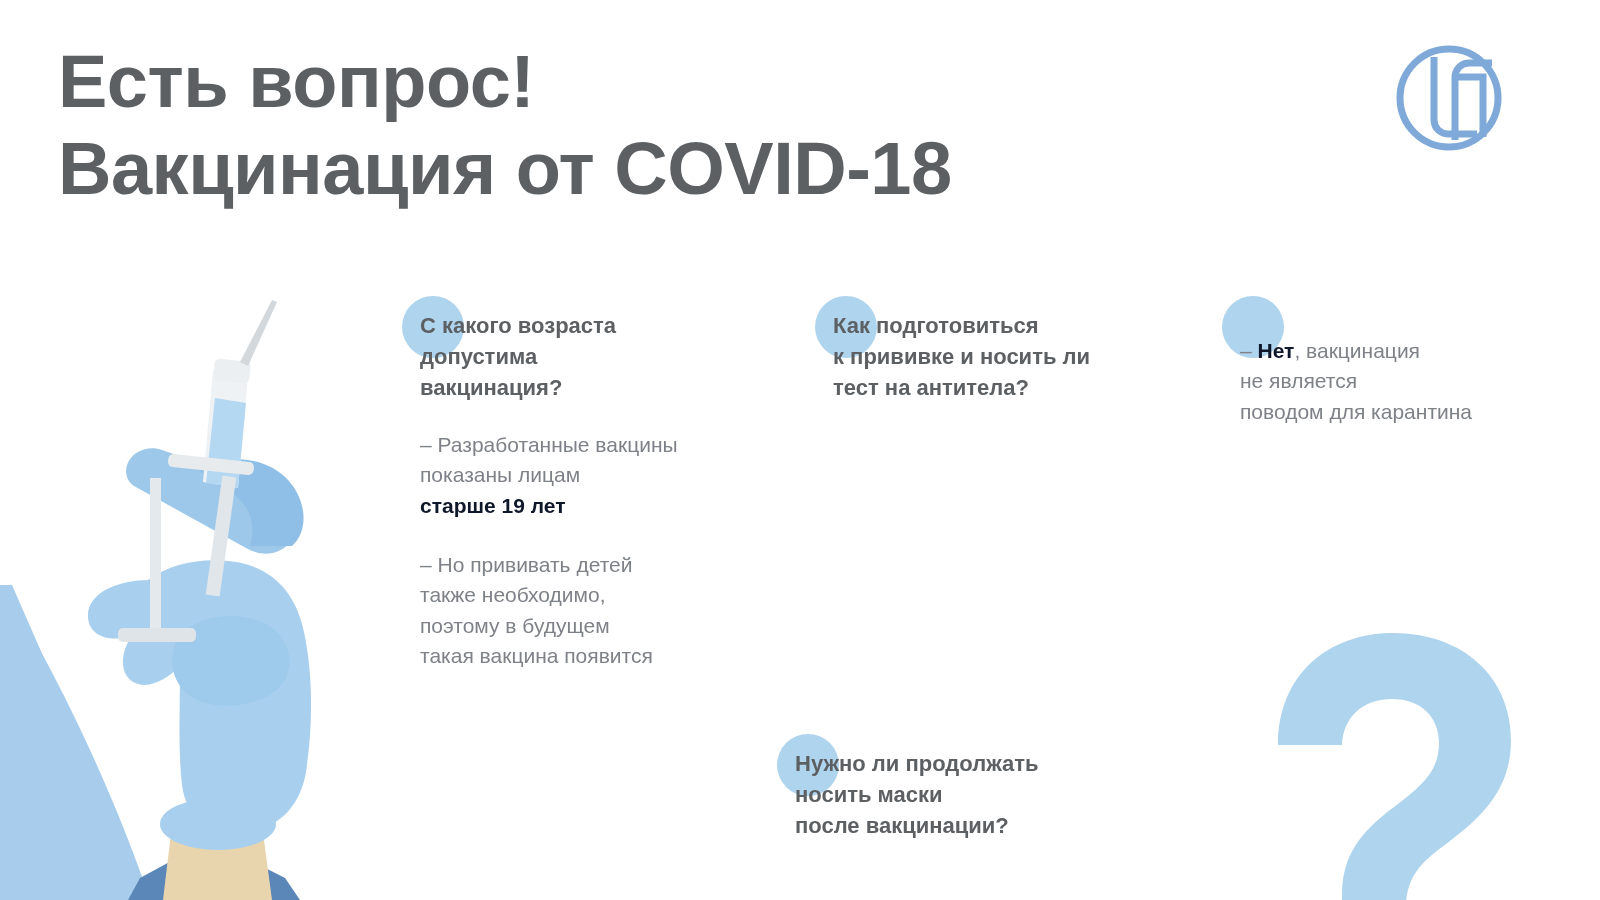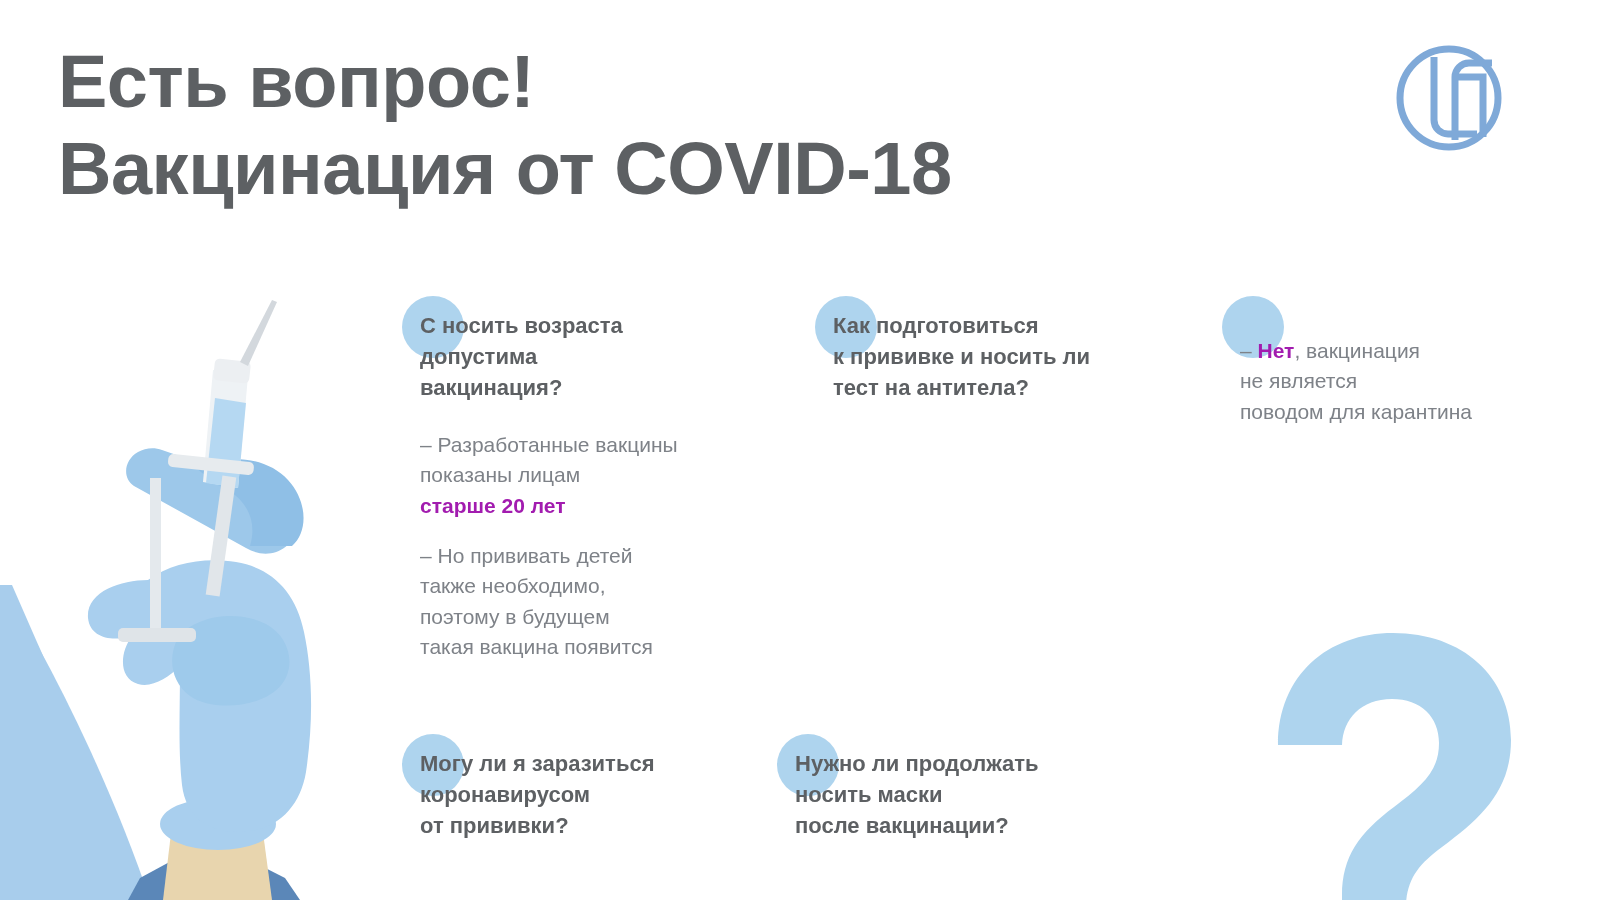--- a/index.html
+++ b/index.html
@@ -92,24 +92,24 @@
   .faq-a {
     font-size: 21px;
     font-weight: 400;
     color: #7e8288;
     line-height: 1.45;
     margin-top: 26px;
     white-space: pre-line;
   }
   .faq-a b, .faq-a strong {
     font-weight: 700;
-    color: #a21caf;
+    color: #0f172a;
   }
   .faq-a .para {
-    margin-top: 20px;
+    margin-top: 29px;
   }
   .faq-a .para:first-child {
     margin-top: 16px;
   }
 </style>
 </head>
 <body>
 
 <div id="slide">
 
@@ -181,26 +181,26 @@
 
       <rect x="214" y="80" width="36" height="22" rx="5" fill="#eceff2" transform="rotate(6 232 91)"></rect>
 
       <path fill="#d3d8dd" d="M240 82 L272 20 L277 22 L248 86 Z"></path>
     </svg>
   </div>
 
   <div class="faq-item" style="left:420px; top:310px; width:320px;">
     <span class="faq-bullet"></span>
     <div class="faq-inner">
-      <div class="faq-q">С носить возраста
+      <div class="faq-q">С какого возраста
 допустима
 вакцинация?</div>
       <div class="faq-a"><div class="para"><span>– Разработанные вакцины
 показаны лицам
-</span><b>старше 20 лет</b></div><div class="para"><span>– Но прививать детей
+</span><b>старше 19 лет</b></div><div class="para"><span>– Но прививать детей
 также необходимо,
 поэтому в будущем
 такая вакцина появится</span></div></div>
     </div>
   </div>
 
   <div class="faq-item" style="left:833px; top:310px; width:345px;">
     <span class="faq-bullet"></span>
     <div class="faq-inner">
       <div class="faq-q">Как подготовиться
@@ -211,29 +211,20 @@
 
   <div class="faq-item" style="left:1240px; top:310px; width:330px;">
     <span class="faq-bullet"></span>
     <div class="faq-inner">
       <div class="faq-a"><div class="para"><span>– </span><b>Нет</b><span>, вакцинация
 не является
 поводом для карантина</span></div></div>
     </div>
   </div>
 
-  <div class="faq-item" style="left:420px; top:748px; width:320px;">
-    <span class="faq-bullet"></span>
-    <div class="faq-inner">
-      <div class="faq-q">Могу ли я заразиться
-коронавирусом
-от прививки?</div>
-
-    </div>
-  </div>
 
   <div class="faq-item" style="left:795px; top:748px; width:345px;">
     <span class="faq-bullet"></span>
     <div class="faq-inner">
       <div class="faq-q">Нужно ли продолжать
 носить маски
 после вакцинации?</div>
 
     </div>
   </div>

